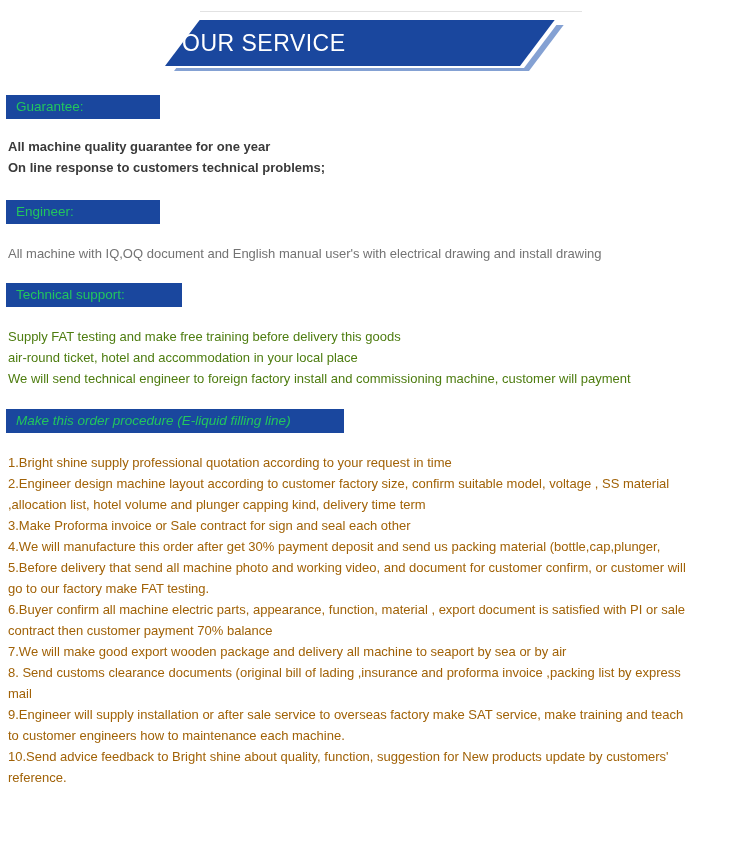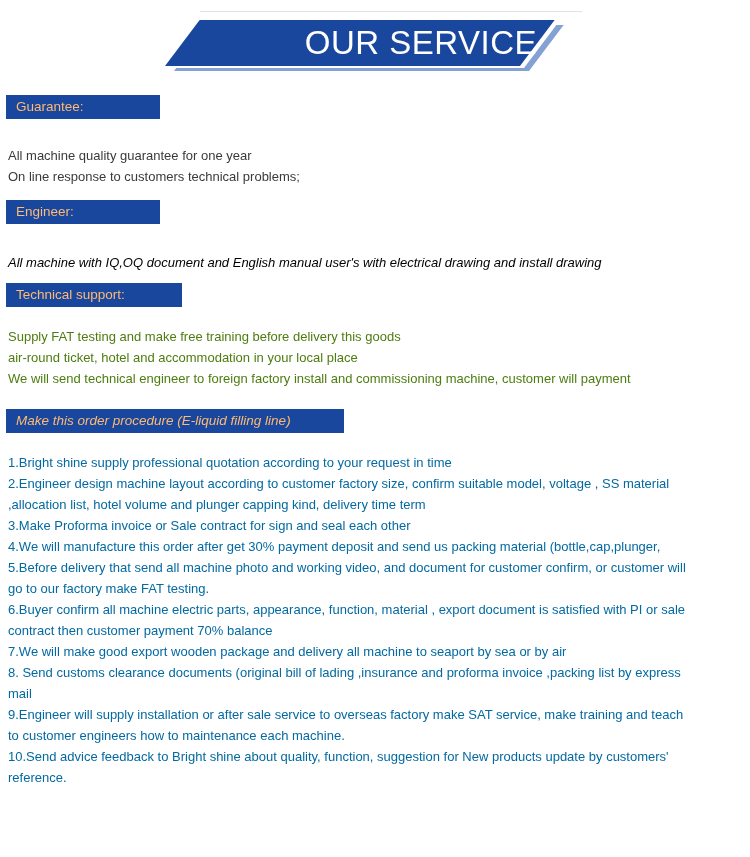--- a/index.html
+++ b/index.html
@@ -30,36 +30,36 @@
     transform-origin: bottom left;
   }
   .banner-shadow { left: 9px; top: 5px; background: var(--shadow-blue); }
   .banner-gap    { left: 4px; top: 2px; background: #ffffff; }
   .banner-main   { left: 0;  top: 0;  background: var(--accent-blue); }
   .banner-title {
     position: absolute;
     left: 17px; top: 0;
     width: 355px; height: 46px;
     line-height: 46px;
-    text-align: right;
+    text-align: left;
     color: #ffffff;
-    font-size: 33px;
+    font-size: 23px;
     letter-spacing: 0.5px;
     white-space: nowrap;
   }
   
   .sec-head {
     position: absolute;
     left: 6px;
     height: 24px;
     line-height: 24px;
     padding-left: 10px;
     box-sizing: border-box;
     background: var(--accent-blue);
-    color: #fdba74;
+    color: #22c55e;
     font-size: 13.5px;
     white-space: nowrap;
   }
   
   .body-block {
     position: absolute;
     left: 8px;
     color: #3a3a3a;
     font-size: 13px;
     line-height: 21px;
@@ -74,39 +74,39 @@
   <div class="top-rule"></div>
 
   <div class="banner">
     <div class="banner-shadow"></div>
     <div class="banner-gap"></div>
     <div class="banner-main"></div>
     <div class="banner-title">OUR SERVICE</div>
   </div>
 
   <div class="sec-head" style="top:95px; width:154px;">Guarantee:</div>
-  <div class="body-block" style="top: 145px; color: rgb(58, 58, 58);">
+  <div class="body-block" style="top: 136px; color: rgb(58, 58, 58); font-weight: bold;">
     <div class="tline">All machine quality guarantee for one year</div>
     <div class="tline">On line response to customers technical problems;</div>
   </div>
 
   <div class="sec-head" style="top:200px; width:154px;">Engineer:</div>
-  <div class="body-block" style="top: 252px; color: #000000; font-style: italic;">
+  <div class="body-block" style="top: 243px; color: #737373;">
     <div class="tline">All machine with IQ,OQ document and English manual user's with electrical drawing and install drawing</div>
   </div>
 
   <div class="sec-head" style="top:283px; width:176px;">Technical support:</div>
   <div class="body-block" style="top: 326px; color: #4d7c0f;">
     <div class="tline">Supply FAT testing and make free training before delivery this goods</div>
     <div class="tline">air-round ticket, hotel and accommodation in your local place</div>
     <div class="tline">We will send technical engineer to foreign factory install and commissioning machine, customer will payment</div>
   </div>
 
   <div class="sec-head" style="top:409px; width:338px;font-style:italic;">Make this order procedure (E-liquid filling line)</div>
-  <div class="body-block" style="top: 452px; color: #0369a1;">
+  <div class="body-block" style="top: 452px; color: #a16207;">
     <div class="tline">1.Bright shine supply professional quotation according to your request in time</div>
     <div class="tline">2.Engineer design machine layout according to customer factory size, confirm suitable model, voltage , SS material</div>
     <div class="tline">,allocation list, hotel volume and plunger capping kind, delivery time term</div>
     <div class="tline">3.Make Proforma invoice or Sale contract for sign and seal each other</div>
     <div class="tline">4.We will manufacture this order after get 30% payment deposit and send us packing material (bottle,cap,plunger,</div>
     <div class="tline">5.Before delivery that send all machine photo and working video, and document for customer confirm, or customer will</div>
     <div class="tline">go to our factory make FAT testing.</div>
     <div class="tline">6.Buyer confirm all machine electric parts, appearance, function, material , export document is satisfied with PI or sale</div>
     <div class="tline">contract then customer payment 70% balance</div>
     <div class="tline">7.We will make good export wooden package and delivery all machine to seaport by sea or by air</div>

